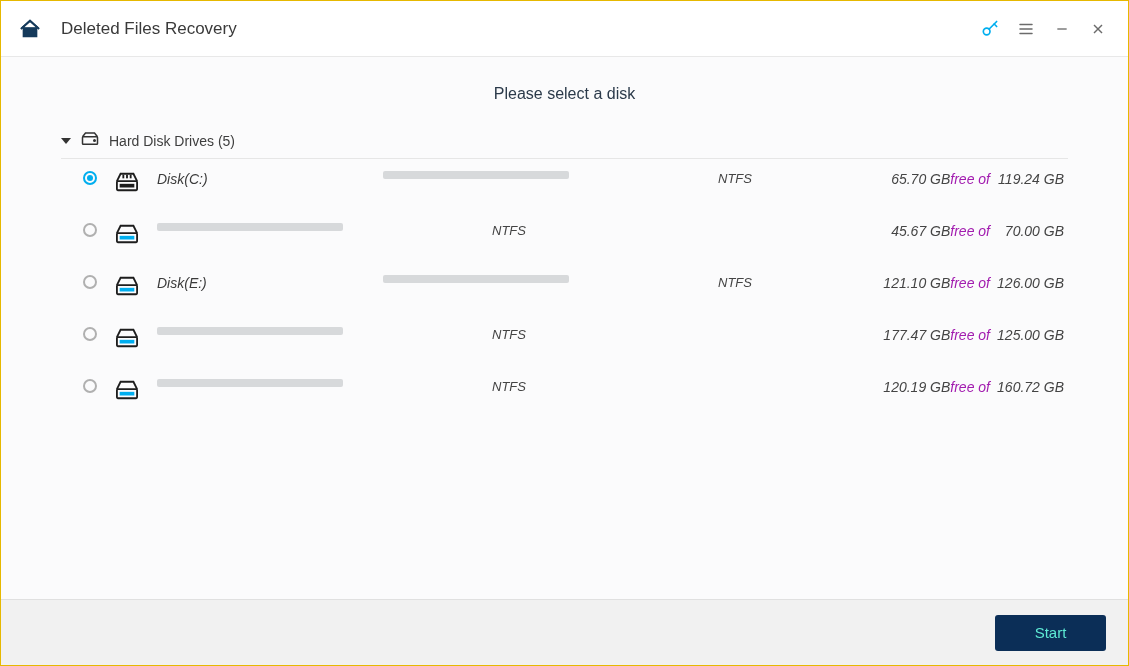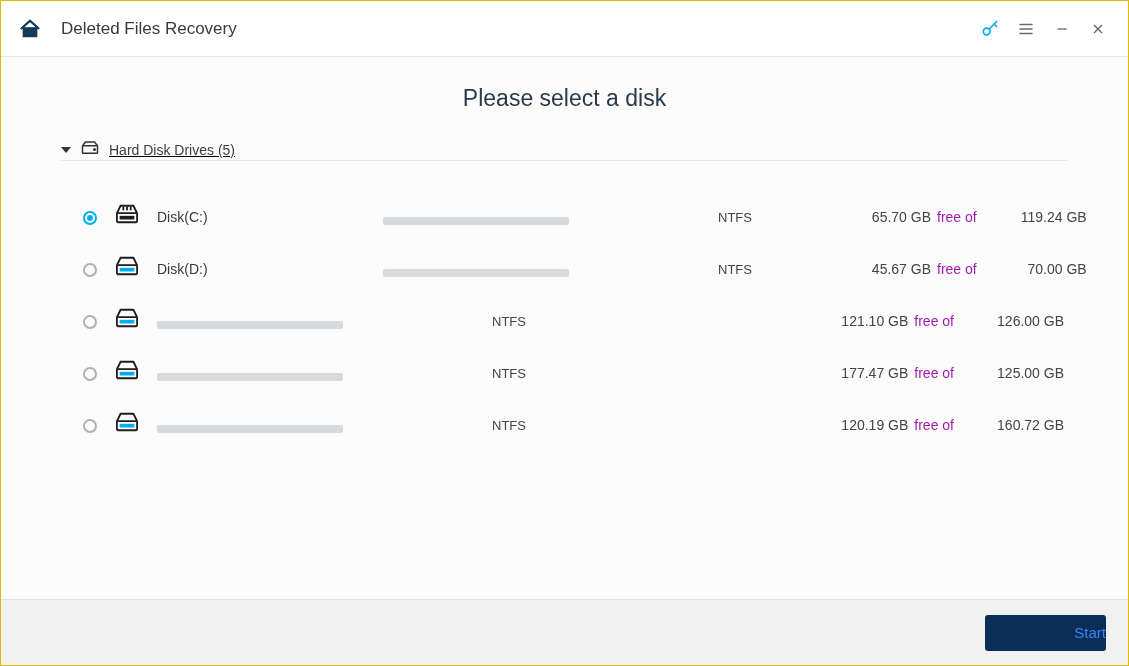--- a/index.html
+++ b/index.html
@@ -17,43 +17,43 @@
   }
   .home-icon { width: 22px; height: 22px; margin-right: 20px; }
   .header-title { font-size: 17px; color: #3a3a3a; text-align: right; }
   .header-spacer { flex: 1; }
   .header-btn { width: 36px; height: 36px; display: flex; align-items: center; justify-content: center; cursor: pointer; color: #555; }
   .header-btn.key svg { color: #00aeef; }
   .header-btn.hamburger svg, .header-btn.min svg, .header-btn.close svg { color: #6b6b6b; }
 
   
   .main { position: absolute; top: 56px; bottom: 66px; left: 0; right: 0; background: #fbfbfc; padding: 0 60px; }
-  .prompt { text-align: center; font-size: 23px; color: #2b3a4a; margin-top: 28px; margin-bottom: 22px; }
+  .prompt { text-align: center; font-size: 16px; color: #2b3a4a; margin-top: 28px; margin-bottom: 22px; }
 
   .section {
     border-top: 1px solid transparent;
   }
   .section-header {
     display: flex; align-items: center; gap: 10px;
-    padding: 6px 0 1px 0;
+    padding: 6px 0 8px 0;
     border-bottom: 1px solid #e6e6e6;
     cursor: pointer;
-    text-decoration: underline;
   }
   .chevron { width: 10px; height: 10px; transform: rotate(0deg); }
   .hdd-icon { width: 18px; height: 14px; }
   .section-title { font-size: 14px; color: #3e3e3e; }
 
   .disk-list { margin-top: 12px; }
 
   .disk-row {
-    display: flex; align-items: flex-end;
+    display: flex; align-items: flex-start;
     height: 52px;
     padding-left: 22px;
     gap: 16px;
+    font-style: italic;
   }
 
   .radio {
     width: 14px; height: 14px; border-radius: 50%;
     border: 2px solid #b0b0b0; position: relative; cursor: pointer;
     flex: none;
   }
   .radio.selected { border-color: #00aeef; }
   .radio.selected::after {
     content: ""; position: absolute; top: 2px; left: 2px; width: 6px; height: 6px;
@@ -61,34 +61,34 @@
   }
 
   .disk-icon-wrap { width: 28px; display:flex; justify-content:center; flex:none; }
 
   .disk-label { width: 210px; font-size: 14px; color: #3a3a3a; flex:none; }
 
   .progress-wrap { width: 186px; height: 8px; background: #d7d9db; border-radius: 2px; overflow: hidden; flex:none; }
   .progress-fill { height: 100%; background: #00aeef; }
 
   .fs-col   { width: 220px; text-align: center; font-size: 13px; color: #444; flex:none; margin-left: 40px; }
-  .size-col { flex: 1; display:flex; justify-content:flex-end; gap: 6px; padding-right: 4px; font-size: 14px; color: #444; white-space: nowrap; }
+  .size-col { flex: 1; display:flex; justify-content:flex-end; padding-right: 4px; font-size: 14px; color: #444; white-space: nowrap; }
   .size-free  { min-width: 70px; text-align: right; display:inline-block; }
   .size-sep   { color: #a21caf; }
-  .size-total { min-width: 74px; text-align: right; display:inline-block;margin-left:30px; }
+  .size-total { min-width: 74px; text-align: right; display:inline-block; }
 
   
   .footer {
     position: absolute; left:0; right:0; bottom:0; height: 66px;
     background: #f1f1f1; border-top: 1px solid #e0e0e0;
     display:flex; align-items:center; justify-content:flex-end; padding: 0 22px;
   }
   .start-btn {
-    background: #0b2e57; color: #3b82f6; border: none; border-radius: 3px;
-    width: 121px; height: 36px; font-size: 15px; cursor: pointer; text-align: right;
+    background: #0b2e57; color: #5eead4; border: none; border-radius: 3px;
+    width: 111px; height: 36px; font-size: 15px; cursor: pointer;
   }
 </style>
 </head>
 <body>
 
 <div class="header">
   <span class="home-icon">
     <svg viewBox="0 0 24 24" width="22" height="22" fill="none" stroke="#153a5b" stroke-width="2">
       <path d="M3 11 L12 3 L21 11"></path>
       <path d="M5 10 V20 H19 V10" fill="#153a5b" stroke="#153a5b"></path>
@@ -165,38 +165,38 @@
       <span class="size-total">119.24 GB</span>
     </span>
   </div>
         <div class="disk-row">
     <span class="radio "></span>
     <span class="disk-icon-wrap">
       <svg width="26" height="22" viewBox="0 0 28 24">
               <use href="#disk-plain"></use>
             </svg>
     </span>
-    <span class="disk-label">Disk(D:)</span>
     <span class="progress-wrap">
       <span class="progress-fill" style="width:49%"></span>
     </span>
     <span class="fs-col">NTFS</span>
     <span class="size-col">
       <span class="size-free">45.67 GB</span>
       <span class="size-sep">free of</span>
       <span class="size-total">70.00 GB</span>
     </span>
   </div>
         <div class="disk-row">
     <span class="radio "></span>
     <span class="disk-icon-wrap">
       <svg width="26" height="22" viewBox="0 0 28 24">
               <use href="#disk-plain"></use>
             </svg>
     </span>
+    <span class="disk-label">Disk(E:)</span>
     <span class="progress-wrap">
       <span class="progress-fill" style="width:4%"></span>
     </span>
     <span class="fs-col">NTFS</span>
     <span class="size-col">
       <span class="size-free">121.10 GB</span>
       <span class="size-sep">free of</span>
       <span class="size-total">126.00 GB</span>
     </span>
   </div>

